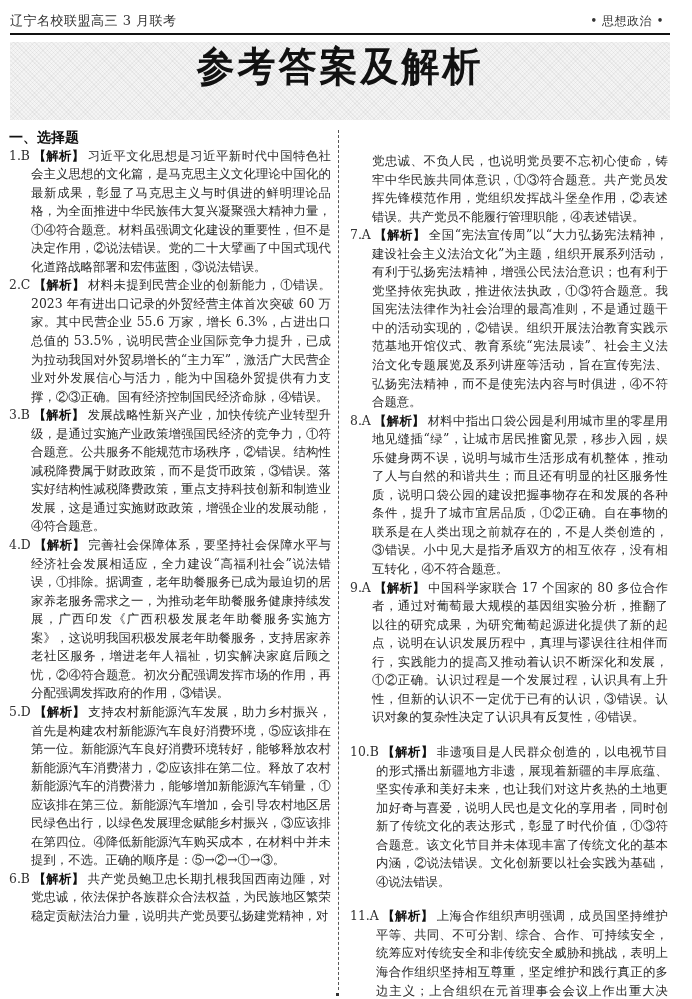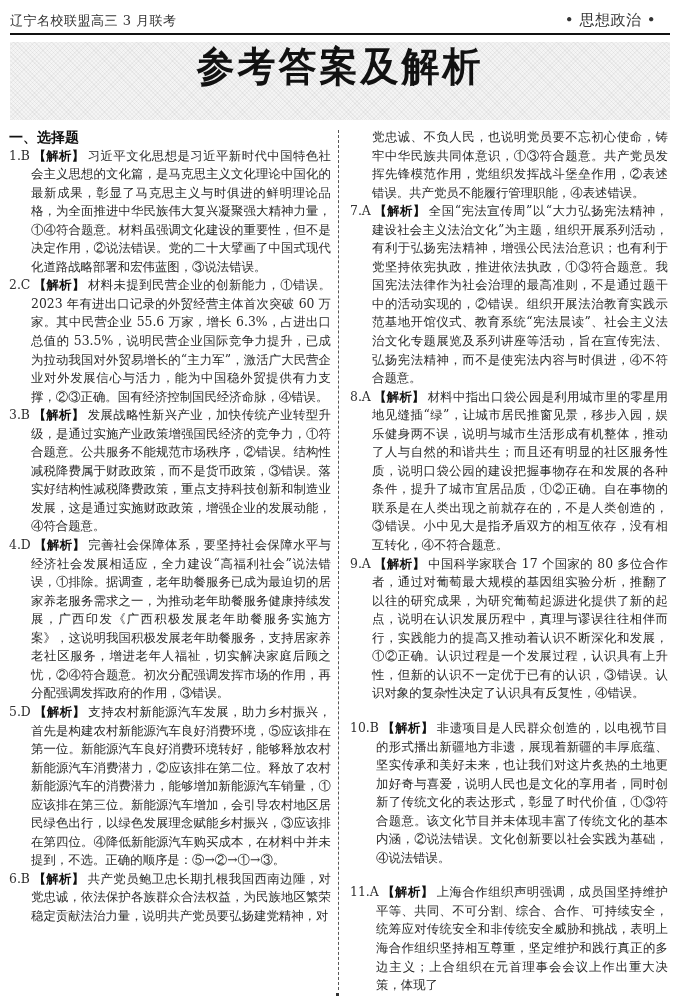--- a/index.html
+++ b/index.html
@@ -10,22 +10,22 @@
   }
   .header {
     position: absolute; left: 10px; top: 0; width: 660px; height: 33px;
     border-bottom: 2px solid #111;
   }
   .header-left {
     position: absolute; left: 0; bottom: 3px;
     font-size: 13px; color: #333; letter-spacing: 0.5px; text-align: center;
   }
   .header-right {
-    position: absolute; right: 14px; bottom: 3px;
-    font-size: 15px; color: #333; letter-spacing: 0.5px;
+    position: absolute; right: 6px; bottom: 3px;
+    font-size: 12px; color: #333; letter-spacing: 0.5px;
   }
   .banner {
     position: absolute; left: 10px; top: 42px; width: 660px; height: 78px;
     background-color: #f4f4f4;
     background-image:
       repeating-linear-gradient(45deg, rgba(0,0,0,0.045) 0 1px, transparent 1px 3px),
       repeating-linear-gradient(-45deg, rgba(0,0,0,0.035) 0 1px, transparent 1px 3px);
     display: flex; justify-content: center;
   }
   .banner-title {
@@ -83,21 +83,21 @@
 
   <p class="item"><span class="num">4.</span><span>D</span><span class="tag">【解析】</span><span>完善社会保障体系，要坚持社会保障水平与经济社会发展相适应，全力建设“高福利社会”说法错误，①排除。据调查，老年助餐服务已成为最迫切的居家养老服务需求之一，为推动老年助餐服务健康持续发展，广西印发《广西积极发展老年助餐服务实施方案》，这说明我国积极发展老年助餐服务，支持居家养老社区服务，增进老年人福祉，切实解决家庭后顾之忧，②④符合题意。初次分配强调发挥市场的作用，再分配强调发挥政府的作用，③错误。</span></p>
 
   <p class="item"><span class="num">5.</span><span>D</span><span class="tag">【解析】</span><span>支持农村新能源汽车发展，助力乡村振兴，首先是构建农村新能源汽车良好消费环境，⑤应该排在第一位。新能源汽车良好消费环境转好，能够释放农村新能源汽车消费潜力，②应该排在第二位。释放了农村新能源汽车的消费潜力，能够增加新能源汽车销量，①应该排在第三位。新能源汽车增加，会引导农村地区居民绿色出行，以绿色发展理念赋能乡村振兴，③应该排在第四位。④降低新能源汽车购买成本，在材料中并未提到，不选。正确的顺序是：⑤→②→①→③。</span></p>
 
   <p class="item"><span class="num">6.</span><span>B</span><span class="tag">【解析】</span><span>共产党员鲍卫忠长期扎根我国西南边陲，对党忠诚，依法保护各族群众合法权益，为民族地区繁荣稳定贡献法治力量，说明共产党员要弘扬建党精神，对</span></p>
 </div>
 
 <div class="col col-right">
   <p class="item" style="padding-left:0;text-indent:0;">
-      <span style="display:block;padding-left:22px;">党忠诚、不负人民，也说明党员要不忘初心使命，铸牢中华民族共同体意识，①③符合题意。共产党员发挥先锋模范作用，党组织发挥战斗堡垒作用，②表述错误。共产党员不能履行管理职能，④表述错误。</span>
+      <span style="display:block;padding-left:22px;margin-top:24px;">党忠诚、不负人民，也说明党员要不忘初心使命，铸牢中华民族共同体意识，①③符合题意。共产党员发挥先锋模范作用，党组织发挥战斗堡垒作用，②表述错误。共产党员不能履行管理职能，④表述错误。</span>
     </p>
 
   <p class="item"><span class="num">7.</span><span>A</span><span class="tag">【解析】</span><span>全国“宪法宣传周”以“大力弘扬宪法精神，建设社会主义法治文化”为主题，组织开展系列活动，有利于弘扬宪法精神，增强公民法治意识；也有利于党坚持依宪执政，推进依法执政，①③符合题意。我国宪法法律作为社会治理的最高准则，不是通过题干中的活动实现的，②错误。组织开展法治教育实践示范基地开馆仪式、教育系统“宪法晨读”、社会主义法治文化专题展览及系列讲座等活动，旨在宣传宪法、弘扬宪法精神，而不是使宪法内容与时俱进，④不符合题意。</span></p>
 
   <p class="item"><span class="num">8.</span><span>A</span><span class="tag">【解析】</span><span>材料中指出口袋公园是利用城市里的零星用地见缝插“绿”，让城市居民推窗见景，移步入园，娱乐健身两不误，说明与城市生活形成有机整体，推动了人与自然的和谐共生；而且还有明显的社区服务性质，说明口袋公园的建设把握事物存在和发展的各种条件，提升了城市宜居品质，①②正确。自在事物的联系是在人类出现之前就存在的，不是人类创造的，③错误。小中见大是指矛盾双方的相互依存，没有相互转化，④不符合题意。</span></p>
 
   <p class="item"><span class="num">9.</span><span>A</span><span class="tag">【解析】</span><span>中国科学家联合 17 个国家的 80 多位合作者，通过对葡萄最大规模的基因组实验分析，推翻了以往的研究成果，为研究葡萄起源进化提供了新的起点，说明在认识发展历程中，真理与谬误往往相伴而行，实践能力的提高又推动着认识不断深化和发展，①②正确。认识过程是一个发展过程，认识具有上升性，但新的认识不一定优于已有的认识，③错误。认识对象的复杂性决定了认识具有反复性，④错误。</span></p>
 
   <p class="item wide"><span class="num">10.</span><span>B</span><span class="tag">【解析】</span><span>非遗项目是人民群众创造的，以电视节目的形式播出新疆地方非遗，展现着新疆的丰厚底蕴、坚实传承和美好未来，也让我们对这片炙热的土地更加好奇与喜爱，说明人民也是文化的享用者，同时创新了传统文化的表达形式，彰显了时代价值，①③符合题意。该文化节目并未体现丰富了传统文化的基本内涵，②说法错误。文化创新要以社会实践为基础，④说法错误。</span></p>
 

